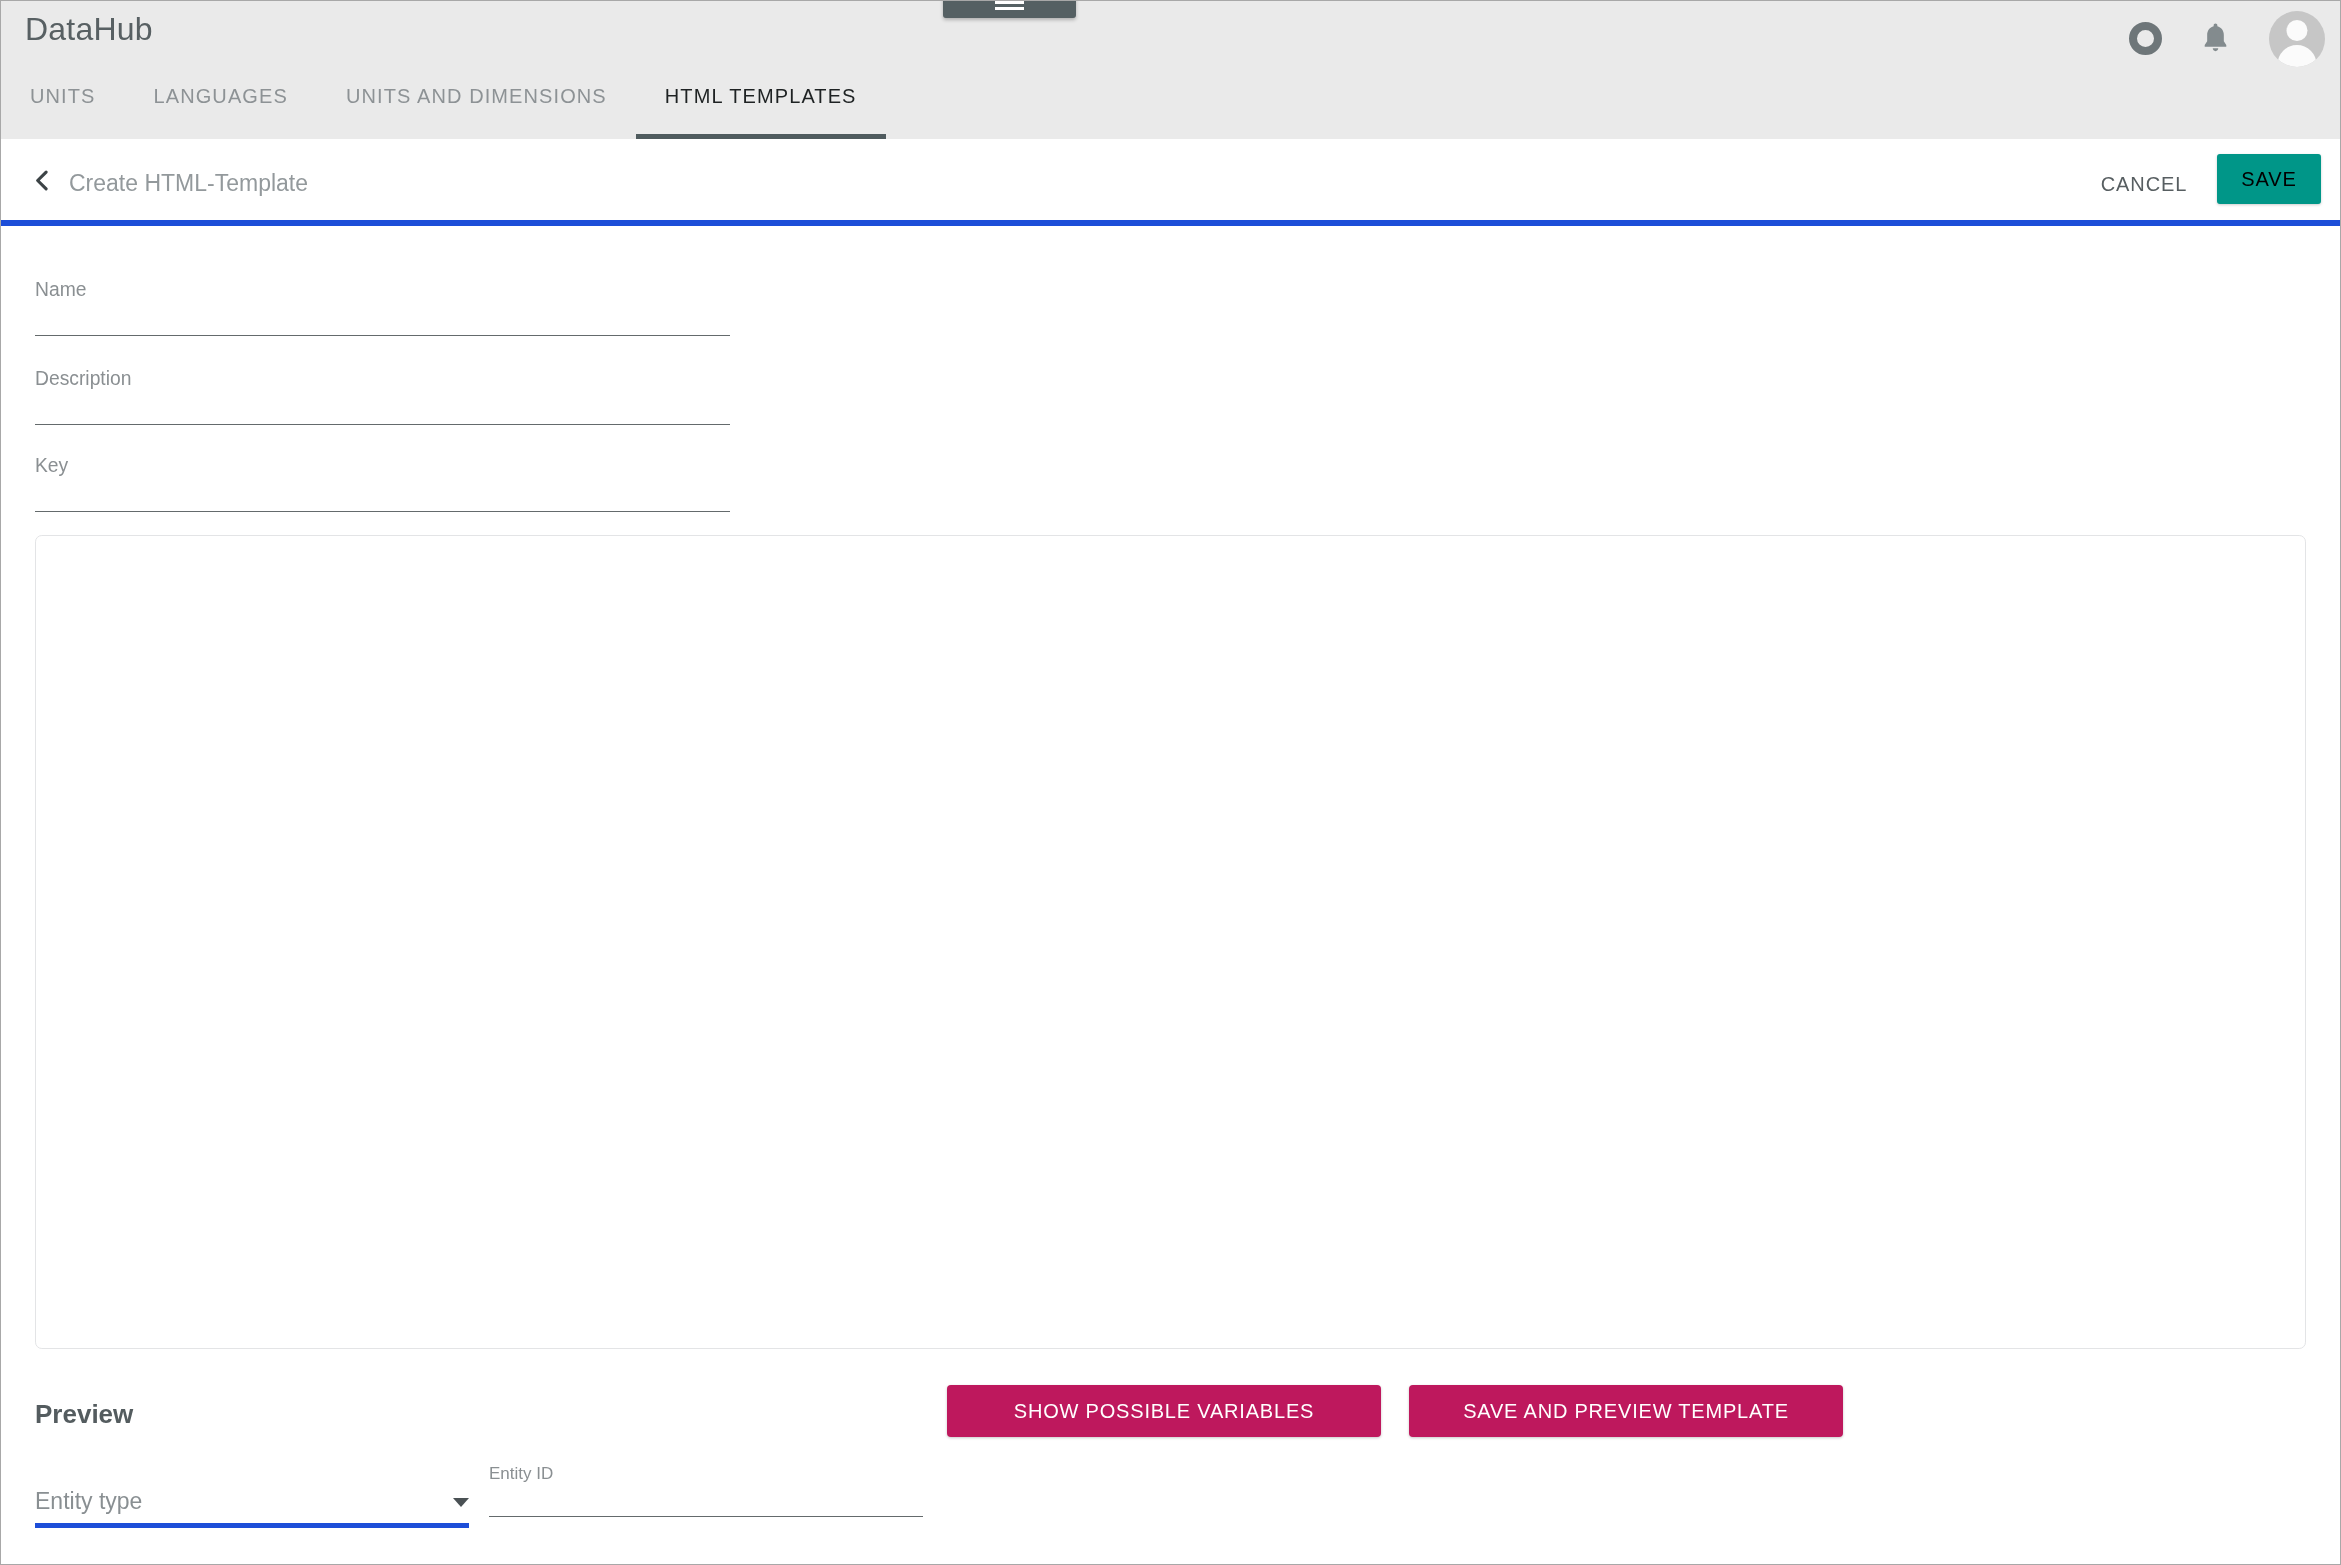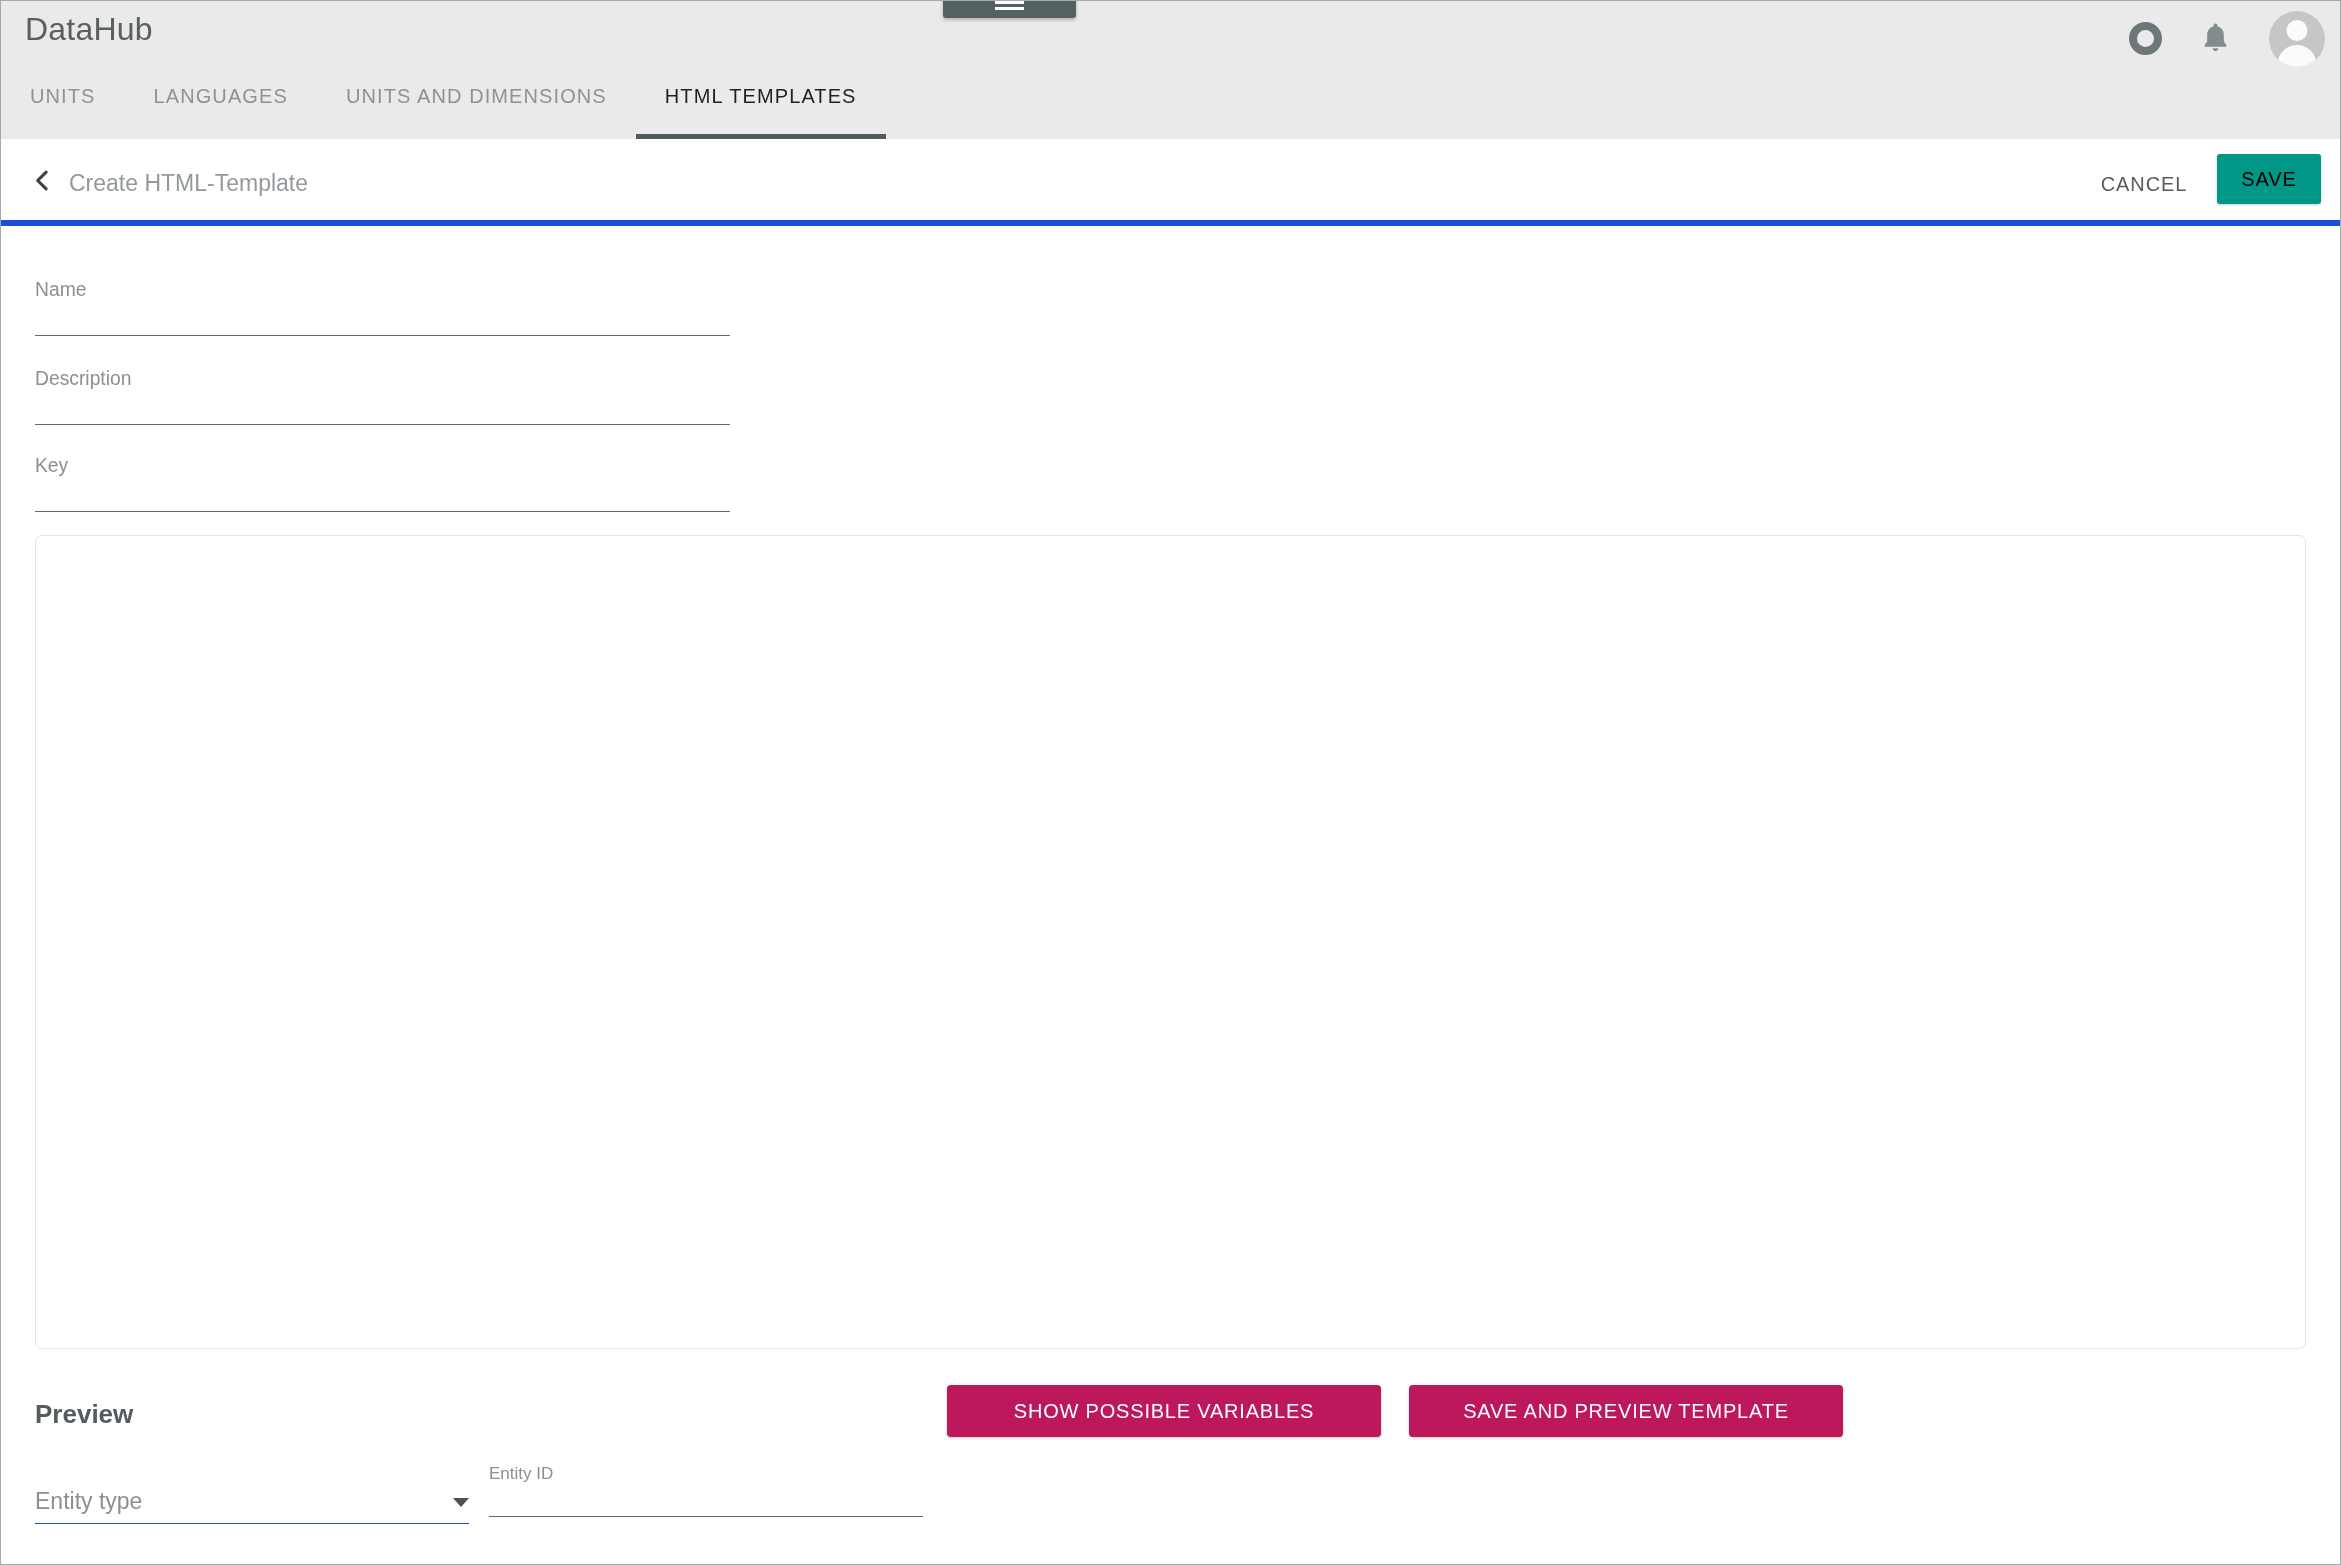--- a/index.html
+++ b/index.html
@@ -237,21 +237,21 @@
   .entity-type {
     position: absolute;
     left: 34px; top: 1487px;
     width: 434px;
   }
   .entity-type .sel-row {
     display: flex;
     align-items: flex-end;
     justify-content: space-between;
     padding-bottom: 7.7px;
-    border-bottom: 1px solid #1d4ed8;
+    border-bottom: 5px solid #1d4ed8;
     cursor: pointer;
   }
   .entity-type .sel-value {
     font-size: 23px;
     color: #898f92;
   }
   .caret {
     width: 0; height: 0;
     border-left: 8.7px solid transparent;
     border-right: 8.7px solid transparent;

